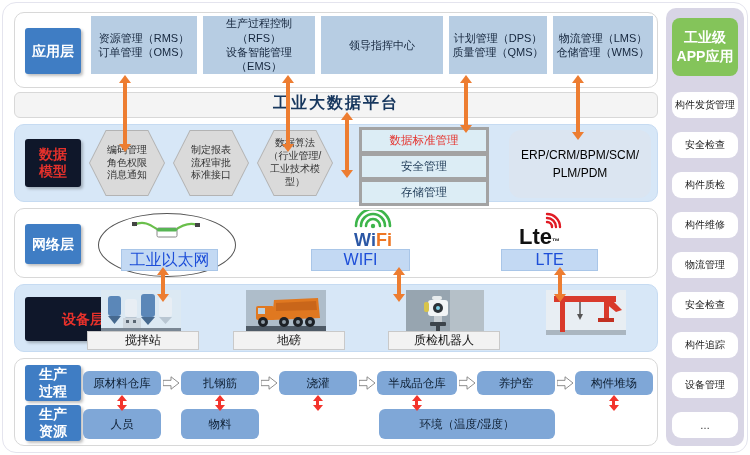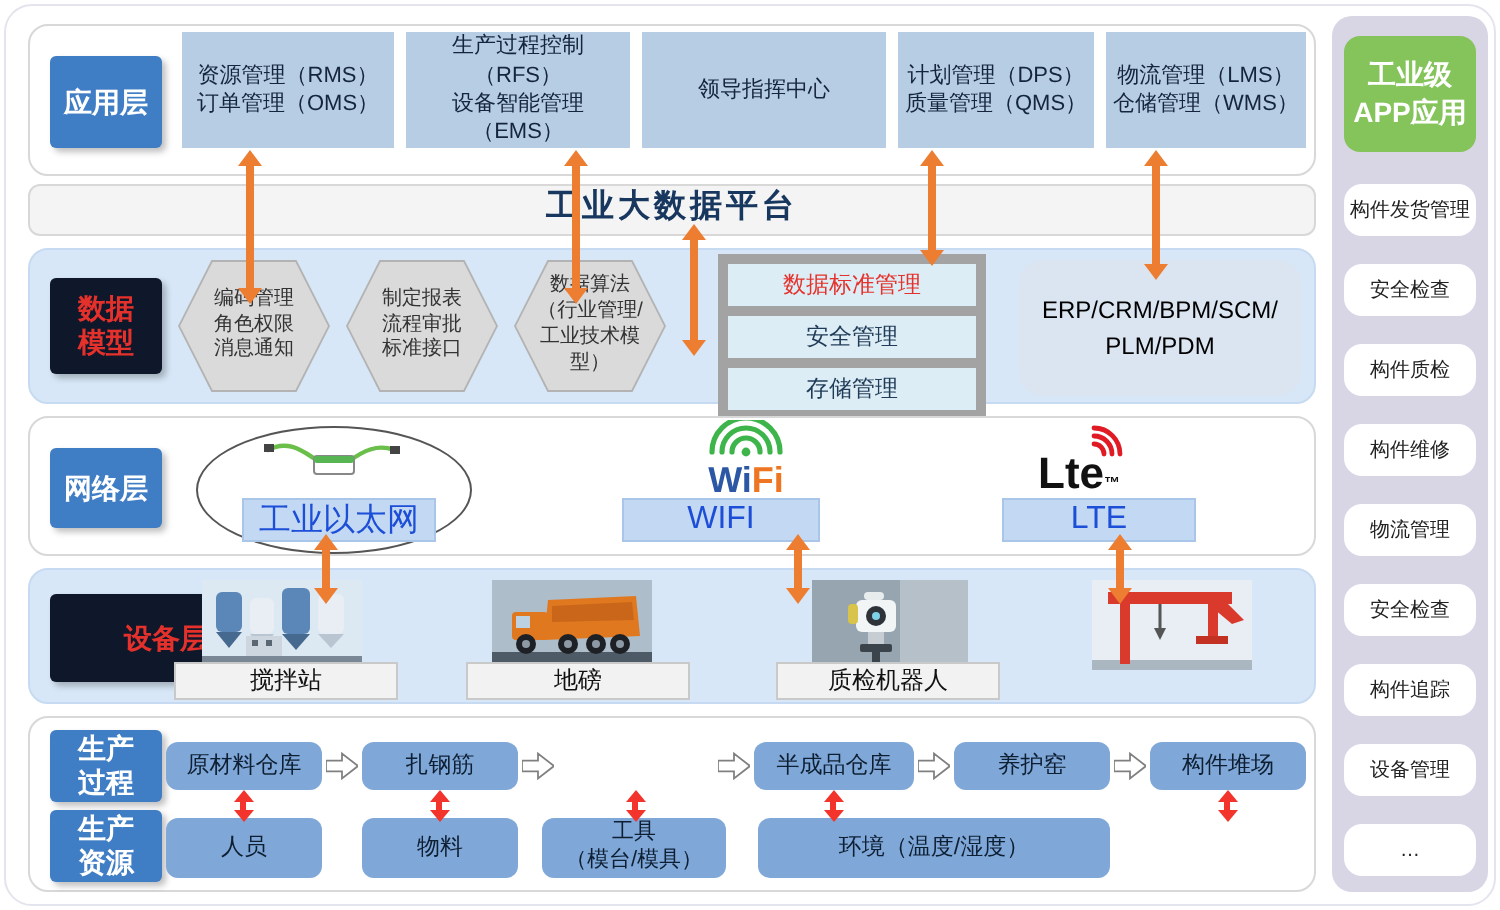--- a/index.html
+++ b/index.html
@@ -17,21 +17,21 @@
   .lbl-peach{background:#0f172a;color:#e5312b;}
   .appbox{background:#b7cde3;display:flex;align-items:center;justify-content:center;text-align:center;
     font-size:11px;line-height:1.3;white-space:pre-line;color:#14253c;}
   .bar{background:#f4f4f4;border:1px solid #d8d8d8;border-radius:6px;display:flex;justify-content:center;}
   .bar-title{font-weight:bold;font-size:16px;color:#17375e;letter-spacing:2px;}
   .hexo{position:absolute;clip-path:polygon(22% 0%,78% 0%,100% 50%,78% 100%,22% 100%,0% 50%);background:#b3b3b3;}
   .hexi{position:absolute;left:1px;top:1px;right:1px;bottom:1px;
     clip-path:polygon(22% 0%,78% 0%,100% 50%,78% 100%,22% 100%,0% 50%);background:#dadada;
     display:flex;align-items:center;justify-content:center;text-align:center;
     font-size:10px;line-height:1.28;white-space:pre-line;color:#333;}
-  .mgmt{position:absolute;background:#dcedf5;border:5px solid #a3a3a3;display:flex;align-items:center;justify-content:center;
+  .mgmt{position:absolute;background:#dcedf5;border:3px solid #a3a3a3;display:flex;align-items:center;justify-content:center;
     font-size:11.5px;color:#1f3b57;font-family:Liberation Serif, serif;}
   .mgmt-red{color:#e5312b;}
   .erp{position:absolute;background:#dbe5f1;border-radius:12px;display:flex;align-items:center;justify-content:center;
     text-align:center;font-size:12px;line-height:1.5;white-space:pre-line;color:#000000;}
   .netlbl{position:absolute;background:#c3d9f3;border:1px solid #a9c6e8;display:flex;align-items:center;justify-content:center;
     font-size:16px;color:#1d4ed8;}
   .devlbl{position:absolute;background:#f2f2f2;border:1px solid #c9c9c9;display:flex;align-items:center;justify-content:center;
     font-size:12px;color:#111;}
   .ellipse{position:absolute;border:1px solid #555;border-radius:50%;background:#fff;}
   .pbox{position:absolute;background:#7fa7d7;border-radius:6px;display:flex;align-items:center;justify-content:center;
@@ -214,20 +214,21 @@
   </div>
 
   <div class="row row-white" style="left:14px;top:358px;width:644px;height:88px;">
     <div class="abs lbl lbl-blue" style="left:10px;top:6px;width:56px;height:36px;font-size:14px;">生产
 过程</div>
     <div class="abs lbl lbl-blue" style="left:10px;top:46px;width:56px;height:36px;font-size:14px;">生产
 资源</div>
 
     <div class="pbox" style="left:68px;top:12px;width:78px;height:24px;">原材料仓库</div>
     <div class="pbox" style="left:166px;top:12px;width:78px;height:24px;">扎钢筋</div>
+    <div class="pbox" style="left:264px;top:12px;width:78px;height:24px;">浇灌</div>
     <div class="pbox" style="left:362px;top:12px;width:80px;height:24px;">半成品仓库</div>
     <div class="pbox" style="left:462px;top:12px;width:78px;height:24px;">养护窑</div>
     <div class="pbox" style="left:560px;top:12px;width:78px;height:24px;">构件堆场</div>
 
     <div class="abs" style="left:148px;top:17px;">
         <svg width="16" height="14" viewBox="0 0 18 14">
           <polygon points="0,4 9,4 9,0 18,7 9,14 9,10 0,10" fill="#fff" stroke="#808080"></polygon>
         </svg>
       </div>
     <div class="abs" style="left:246px;top:17px;">
@@ -246,22 +247,20 @@
         </svg>
       </div>
     <div class="abs" style="left:542px;top:17px;">
         <svg width="16" height="14" viewBox="0 0 18 14">
           <polygon points="0,4 9,4 9,0 18,7 9,14 9,10 0,10" fill="#fff" stroke="#808080"></polygon>
         </svg>
       </div>
 
     <div class="pbox" style="left:68px;top:50px;width:78px;height:30px;">人员</div>
     <div class="pbox" style="left:166px;top:50px;width:78px;height:30px;">物料</div>
-    <div class="pbox" style="left:256px;top:50px;width:92px;height:30px;font-size:11px;">工具
-（模台/模具）</div>
     <div class="pbox" style="left:364px;top:50px;width:176px;height:30px;">环境（温度/湿度）</div>
 
     <div class="rarr" style="left:105px;top:42px;height:4px;"></div>
     <div class="rarr" style="left:203px;top:42px;height:4px;"></div>
     <div class="rarr" style="left:301px;top:42px;height:4px;"></div>
     <div class="rarr" style="left:400px;top:42px;height:4px;"></div>
     <div class="rarr" style="left:597px;top:42px;height:4px;"></div>
   </div>
 
   <div class="oarr" style="left:123px;top:83px;height:61px;"></div>

